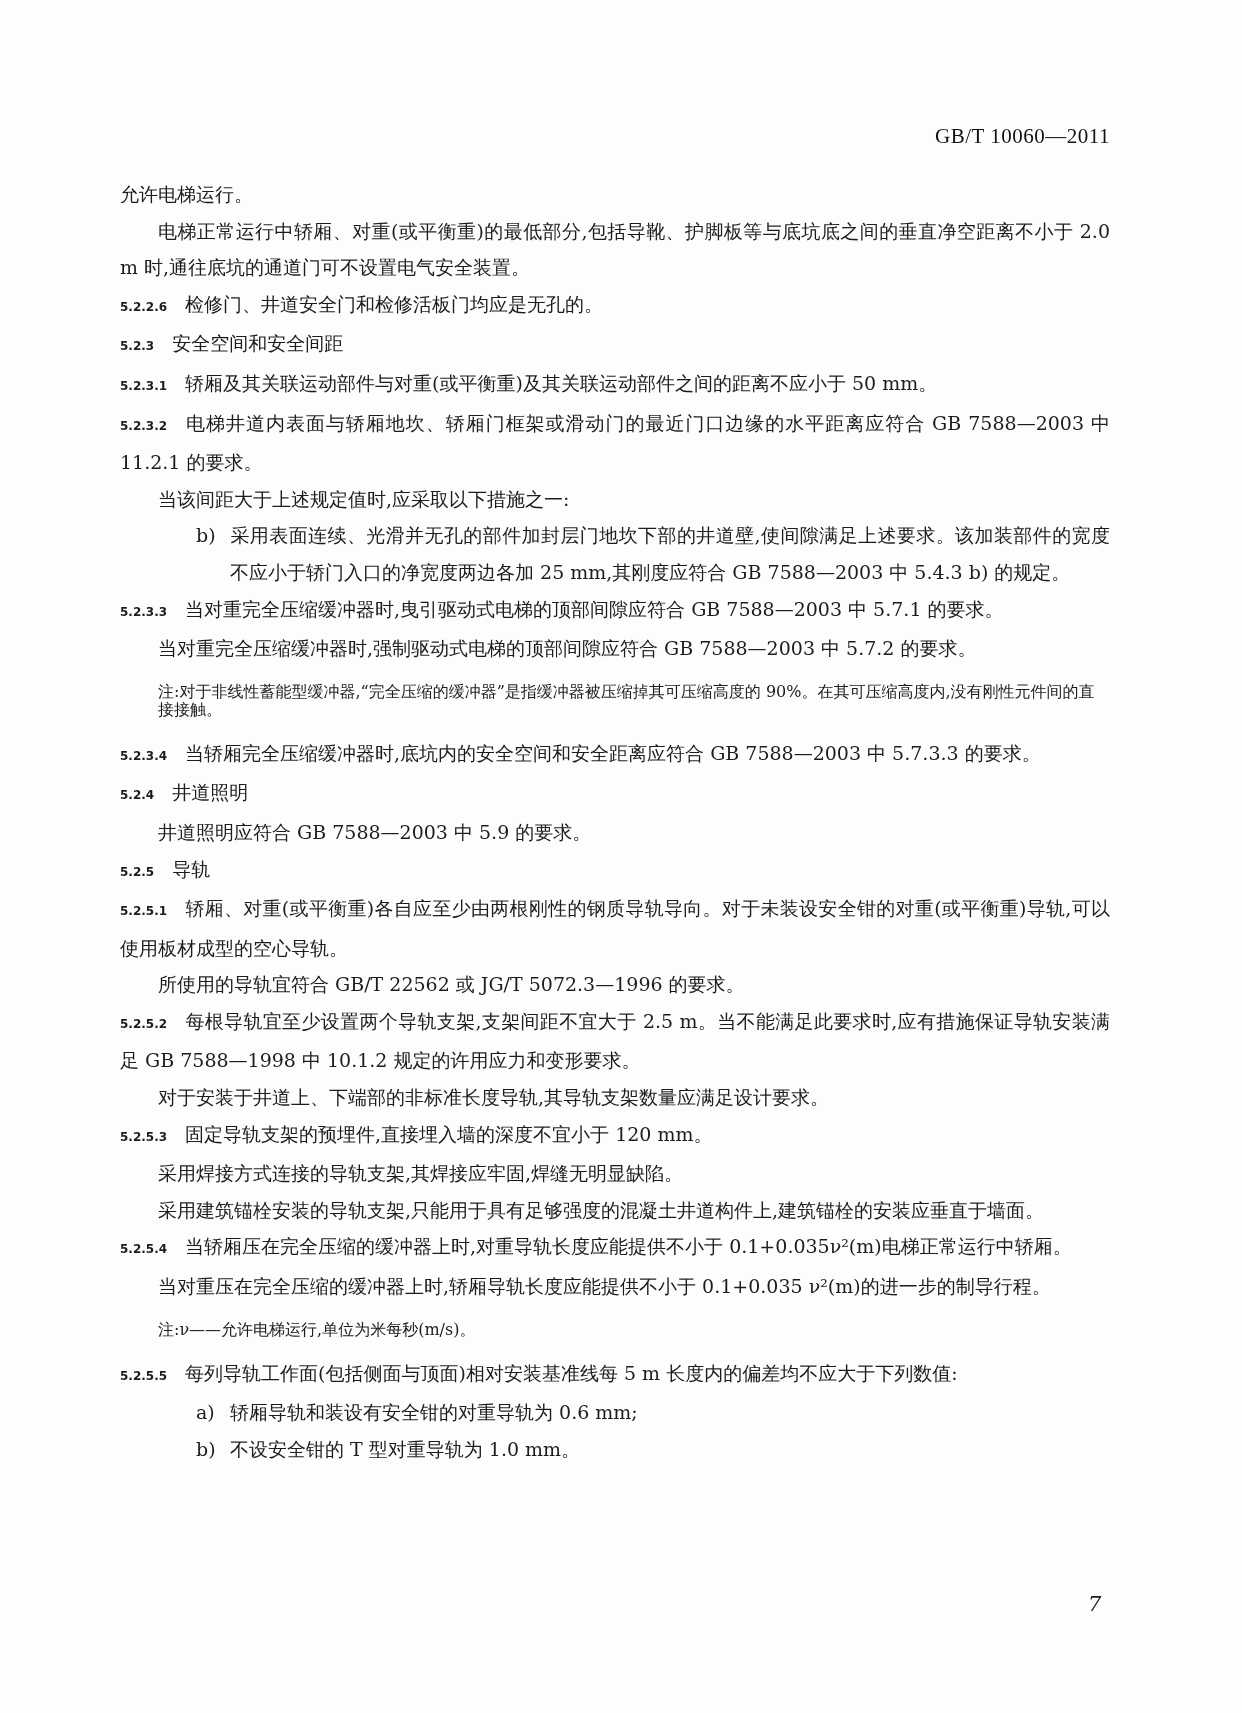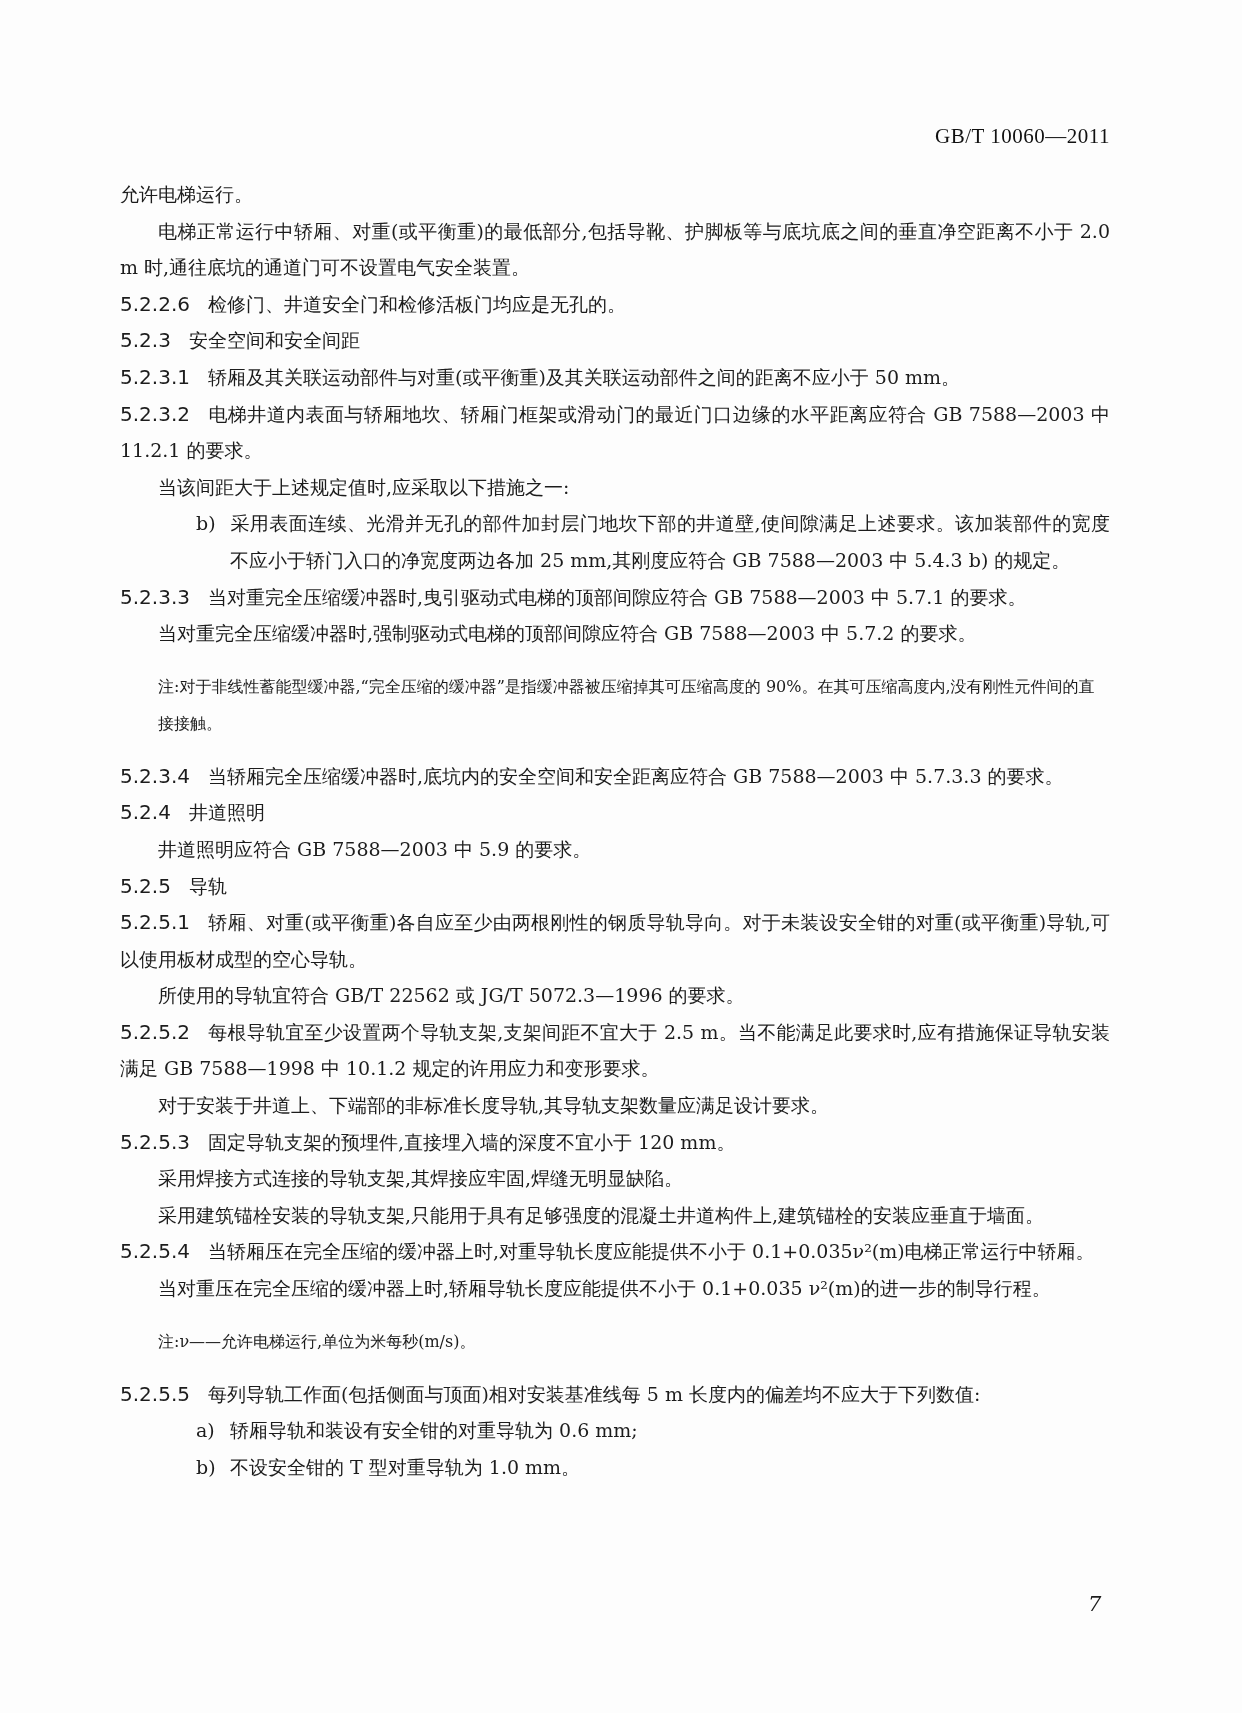--- a/index.html
+++ b/index.html
@@ -10,25 +10,25 @@
   }
   .page { position: absolute; left: 0; top: 0; width: 1242px; height: 1713px; background: #fdfdfd; }
   .std-code {
     position: absolute; right: 132px; top: 124px;
     font-family: "Liberation Serif", "DejaVu Serif", serif;
     font-weight: normal; font-size: 21px; letter-spacing: 0.5px; color: #111;
   }
   .body-text { position: absolute; left: 120px; top: 176px; width: 990px; }
   .p { font-size: 19px; line-height: 36.6px; margin: 0; text-align: justify; }
   .indent { text-indent: 38px; }
-  .num { font-family: "DejaVu Sans", "Liberation Sans", sans-serif; font-size: 20px; margin-right: 18px; }
+  .num { font-family: "DejaVu Sans", "Liberation Sans", sans-serif; font-size: 12px; margin-right: 18px; font-weight: bold; }
   .head { font-family: "DejaVu Sans", "Liberation Sans", sans-serif; font-size: 19px; }
   .list-item { padding-left: 110px; text-indent: -34px; }
   .list-item .mark { display: inline-block; width: 34px; text-indent: 0; }
-  .note { font-size: 16px; line-height: 37px; padding-left: 38px; }
+  .note { font-size: 16px; line-height: 18px; padding-left: 38px; }
   .page-number {
     position: absolute; left: 1088px; top: 1592px;
     font-style: italic; font-size: 21px; font-family: "DejaVu Serif", serif;
   }
 </style>
 </head>
 <body>
 
 <div class="page">
   <div class="std-code">GB/T 10060—2011</div>

